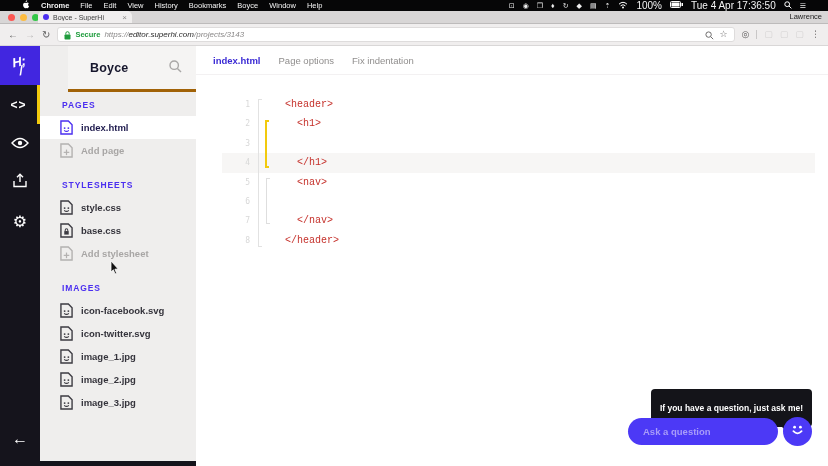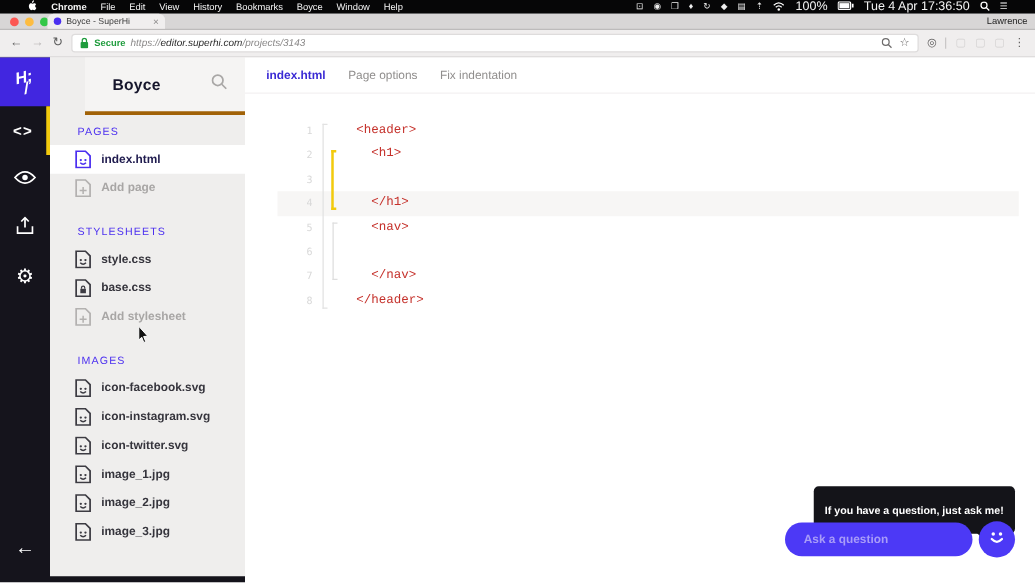--- a/index.html
+++ b/index.html
@@ -59,21 +59,21 @@
   .gear-glyph { font-size:16px; line-height:1; }
   .back-tile { margin-top:auto; margin-bottom:8px; }
   .back-glyph { font-size:16px; font-weight:bold; }
 
   
   .filepanel { width:156px; background:#efeeed; flex:none; position:relative; display:flex; flex-direction:column; }
   .fp-header { height:46px; background:#f5f4f3; border-bottom:3px solid #a16207; display:flex;
                align-items:center; padding:0 14px 0 22px; flex:none;margin-left:28px; }
   .fp-title { font-size:12.5px; font-weight:bold; color:#16162c; letter-spacing:.2px; }
   .fp-search { margin-left:auto; }
-  .sec-label { margin:18px 0 6px 0; padding-left:22px; font-size:8.5px; font-weight:normal;
+  .sec-label { margin:18px 0 6px 0; padding-left:22px; font-size:8.5px; font-weight:bold;
                letter-spacing:.9px; color:#4b2ff0; }
   .sec-label.first { margin-top:8px; }
   .frow { height:23px; display:flex; align-items:center; gap:8px; padding-left:20px;
           font-size:9.5px; font-weight:bold; color:#35343c; }
   .frow.selected { background:#fff; color:#1f1b4e; }
   .frow.addrow { color:#a8a6a5; }
   .fico { flex:none; display:flex; }
   .panel-edge { position:absolute; left:0; right:0; bottom:0; height:5px; background:#14131b; }
 
   
@@ -325,31 +325,20 @@
     </div>
     <div class="frow">
       <span class="fico">
         <svg width="13" height="15" viewBox="0 0 14 16">
             <path d="M1 1 H9 L13 5 V15 H1 Z" fill="none" stroke="#3c3b42" stroke-width="1.5"></path>
             <circle cx="5" cy="8.6" r="1" fill="#3c3b42"></circle>
             <circle cx="9" cy="8.6" r="1" fill="#3c3b42"></circle>
             <path d="M4.5 11 Q7 13.4 9.5 11" fill="none" stroke="#3c3b42" stroke-width="1.2"></path>
           </svg>
       </span>
-      <span>icon-instagram.svg</span>
-    </div>
-    <div class="frow">
-      <span class="fico">
-        <svg width="13" height="15" viewBox="0 0 14 16">
-            <path d="M1 1 H9 L13 5 V15 H1 Z" fill="none" stroke="#3c3b42" stroke-width="1.5"></path>
-            <circle cx="5" cy="8.6" r="1" fill="#3c3b42"></circle>
-            <circle cx="9" cy="8.6" r="1" fill="#3c3b42"></circle>
-            <path d="M4.5 11 Q7 13.4 9.5 11" fill="none" stroke="#3c3b42" stroke-width="1.2"></path>
-          </svg>
-      </span>
       <span>icon-twitter.svg</span>
     </div>
     <div class="frow">
       <span class="fico">
         <svg width="13" height="15" viewBox="0 0 14 16">
             <path d="M1 1 H9 L13 5 V15 H1 Z" fill="none" stroke="#3c3b42" stroke-width="1.5"></path>
             <circle cx="5" cy="8.6" r="1" fill="#3c3b42"></circle>
             <circle cx="9" cy="8.6" r="1" fill="#3c3b42"></circle>
             <path d="M4.5 11 Q7 13.4 9.5 11" fill="none" stroke="#3c3b42" stroke-width="1.2"></path>
           </svg>

